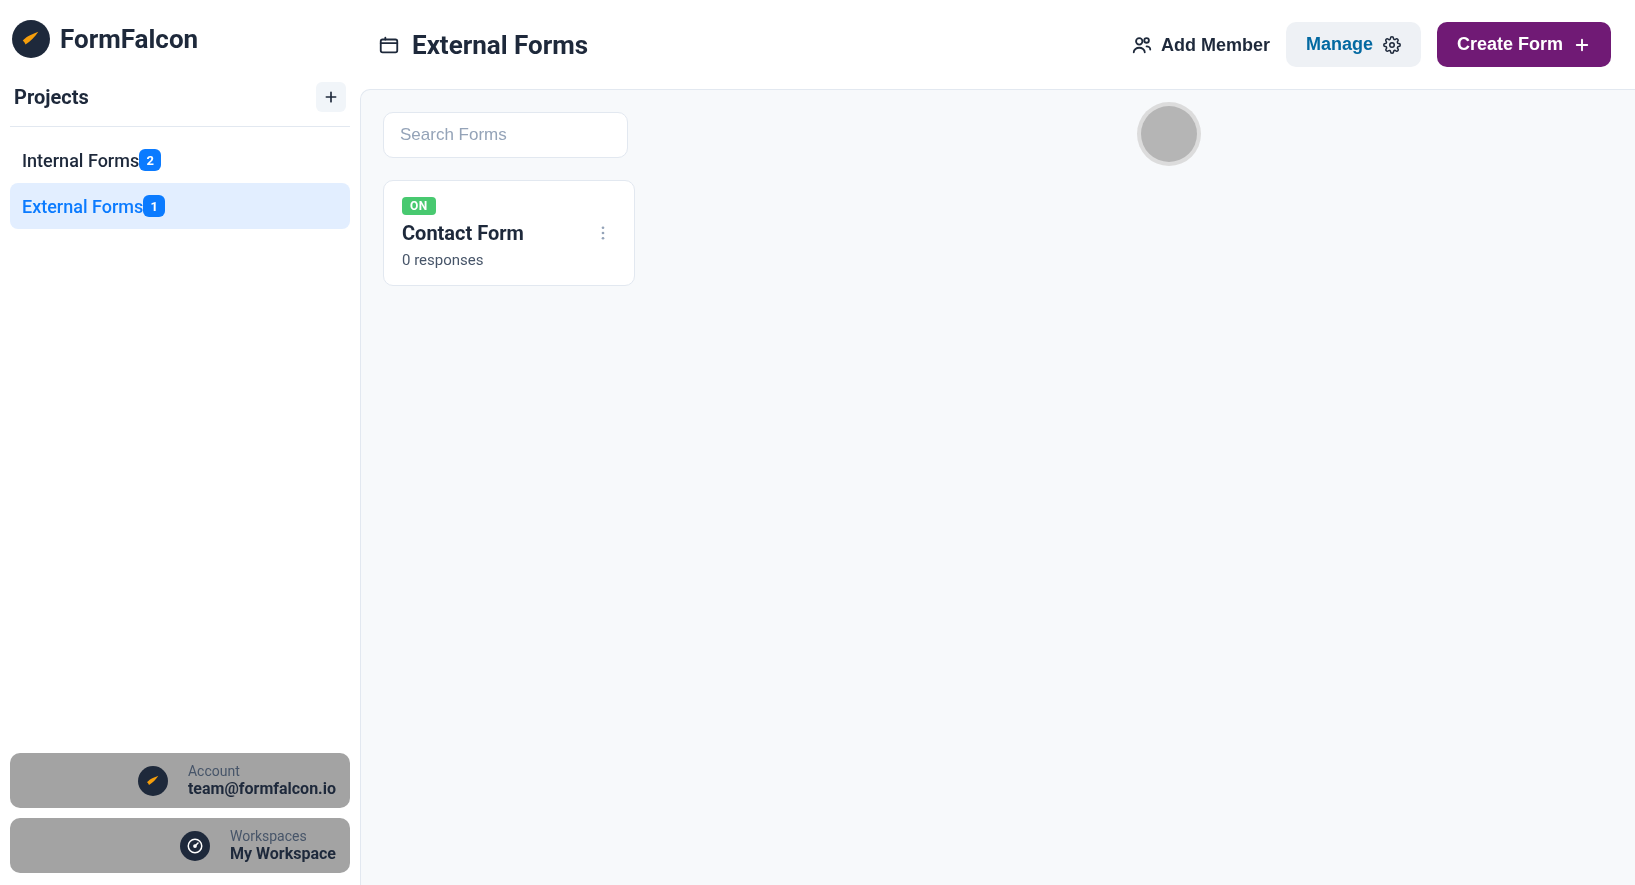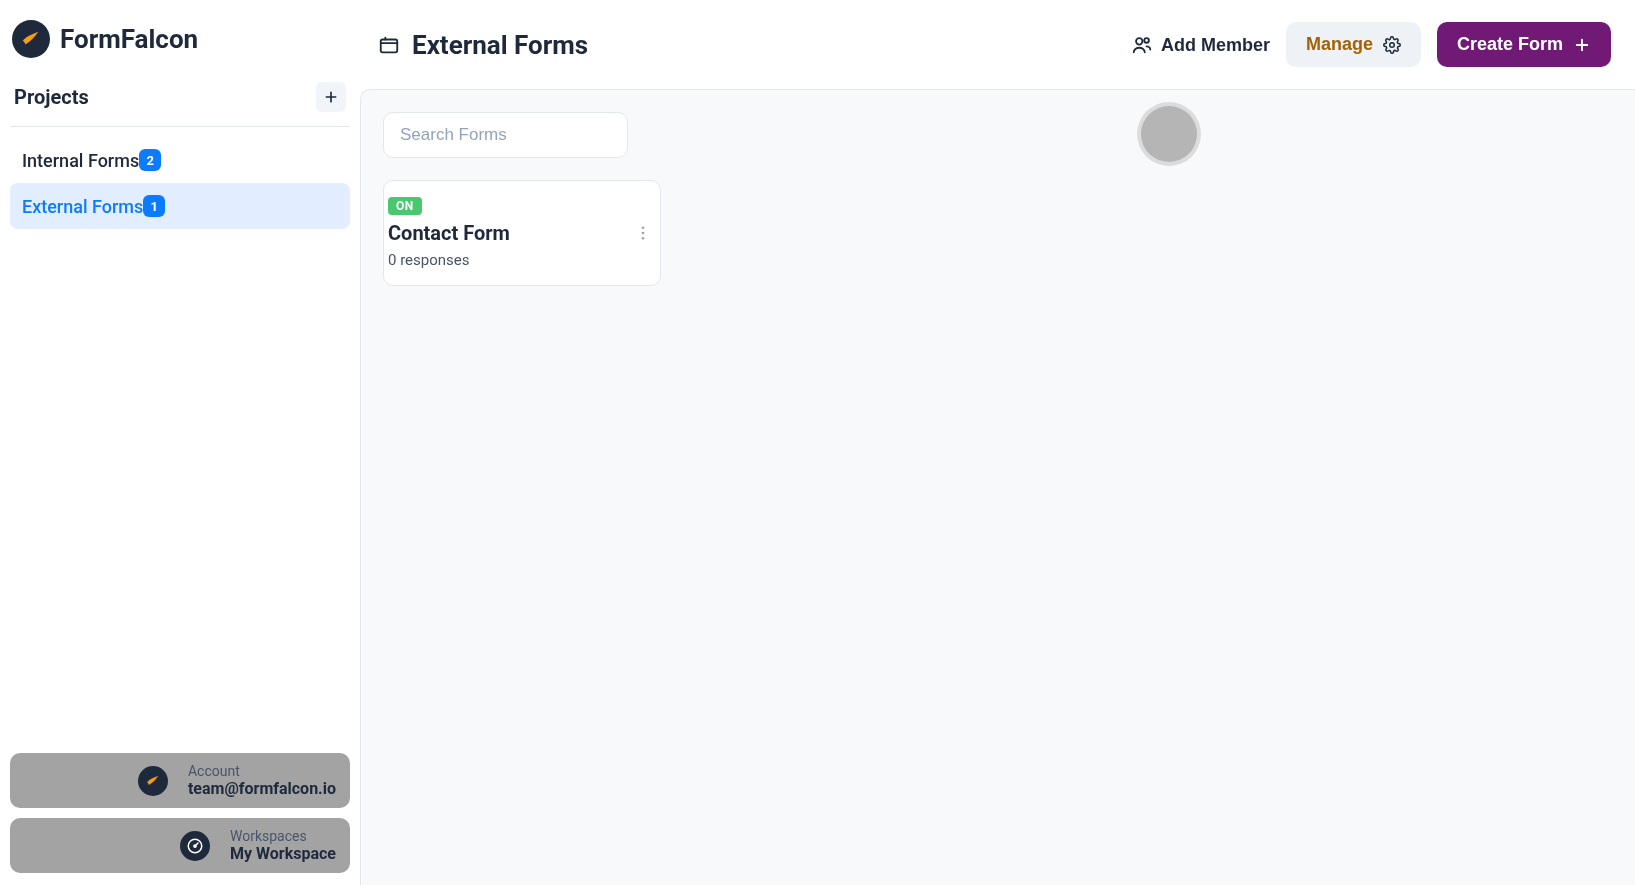--- a/index.html
+++ b/index.html
@@ -111,21 +111,21 @@
   cursor: pointer;
   border: none; background: transparent;
 }
 .btn {
   display: flex; align-items: center; gap: 10px;
   border: none; cursor: pointer;
   font-size: 18px; font-weight: 700;
   padding: 12px 20px;
   border-radius: 10px;
 }
-.btn-secondary { background: #eef1f5; color: #a16207; align-items: center; }
+.btn-secondary { background: #eef1f5; color: #0369a1; align-items: center; }
 .btn-primary { background: #701a75; color: #fff; }
 
 .content {
   flex: 1;
   background: #f7f9fb;
   border-top: 1px solid #e2e8f0;
   border-left: 1px solid #e2e8f0;
   border-top-left-radius: 10px;
   padding: 22px;
   position: relative;
@@ -135,25 +135,25 @@
   padding: 12px 16px;
   border: 1px solid #e2e8f0;
   border-radius: 10px;
   font-size: 17px;
   background: #fff;
   color: #0f172a;
 }
 .search-input::placeholder { color: #94a3b8; }
 .cards { margin-top: 22px; display: flex; flex-wrap: wrap; gap: 20px; }
 .form-card {
-  width: 278px;
+  width: 252px;
   background: #fff;
   border: 1px solid #e2e8f0;
   border-radius: 10px;
-  padding: 16px 4px;
+  padding: 16px 18px;
   display: flex; justify-content: space-between;
 }
 .card-body { display: flex; flex-direction: column; gap: 6px; }
 .status-pill {
   background: #48c970;
   color: #fff;
   font-size: 12px;
   font-weight: 700;
   letter-spacing: 0.5px;
   padding: 2px 8px;

